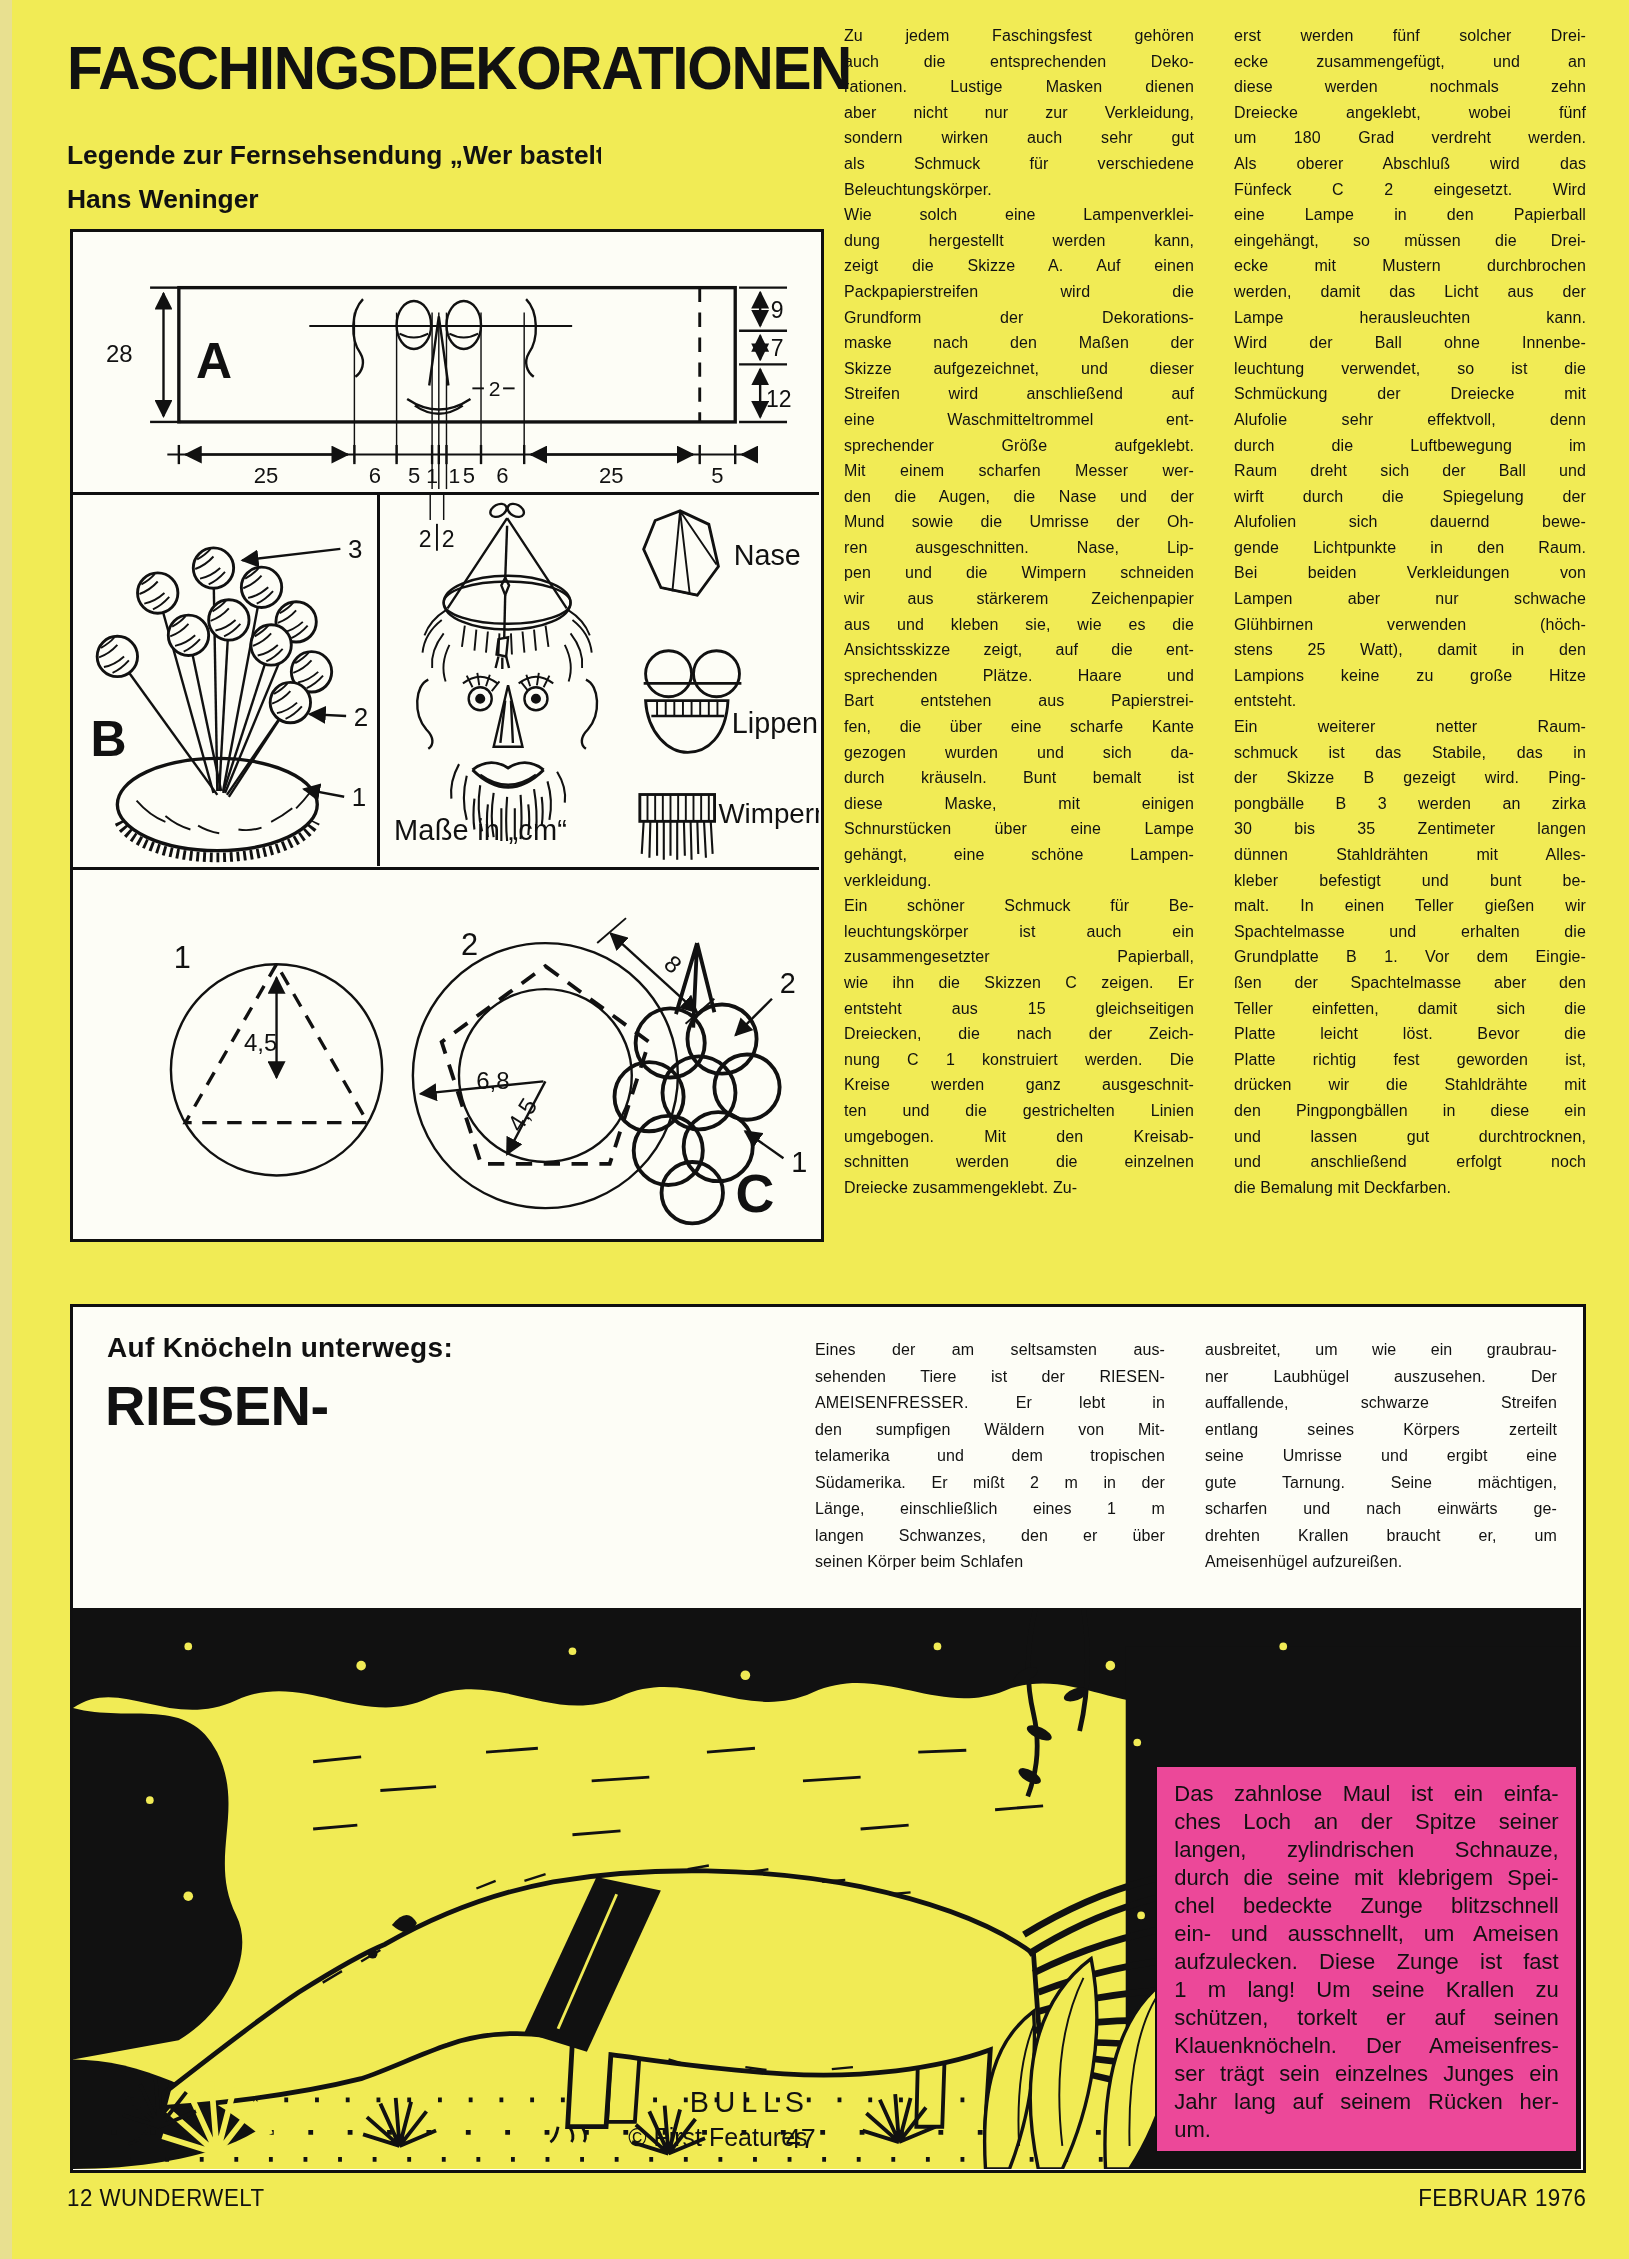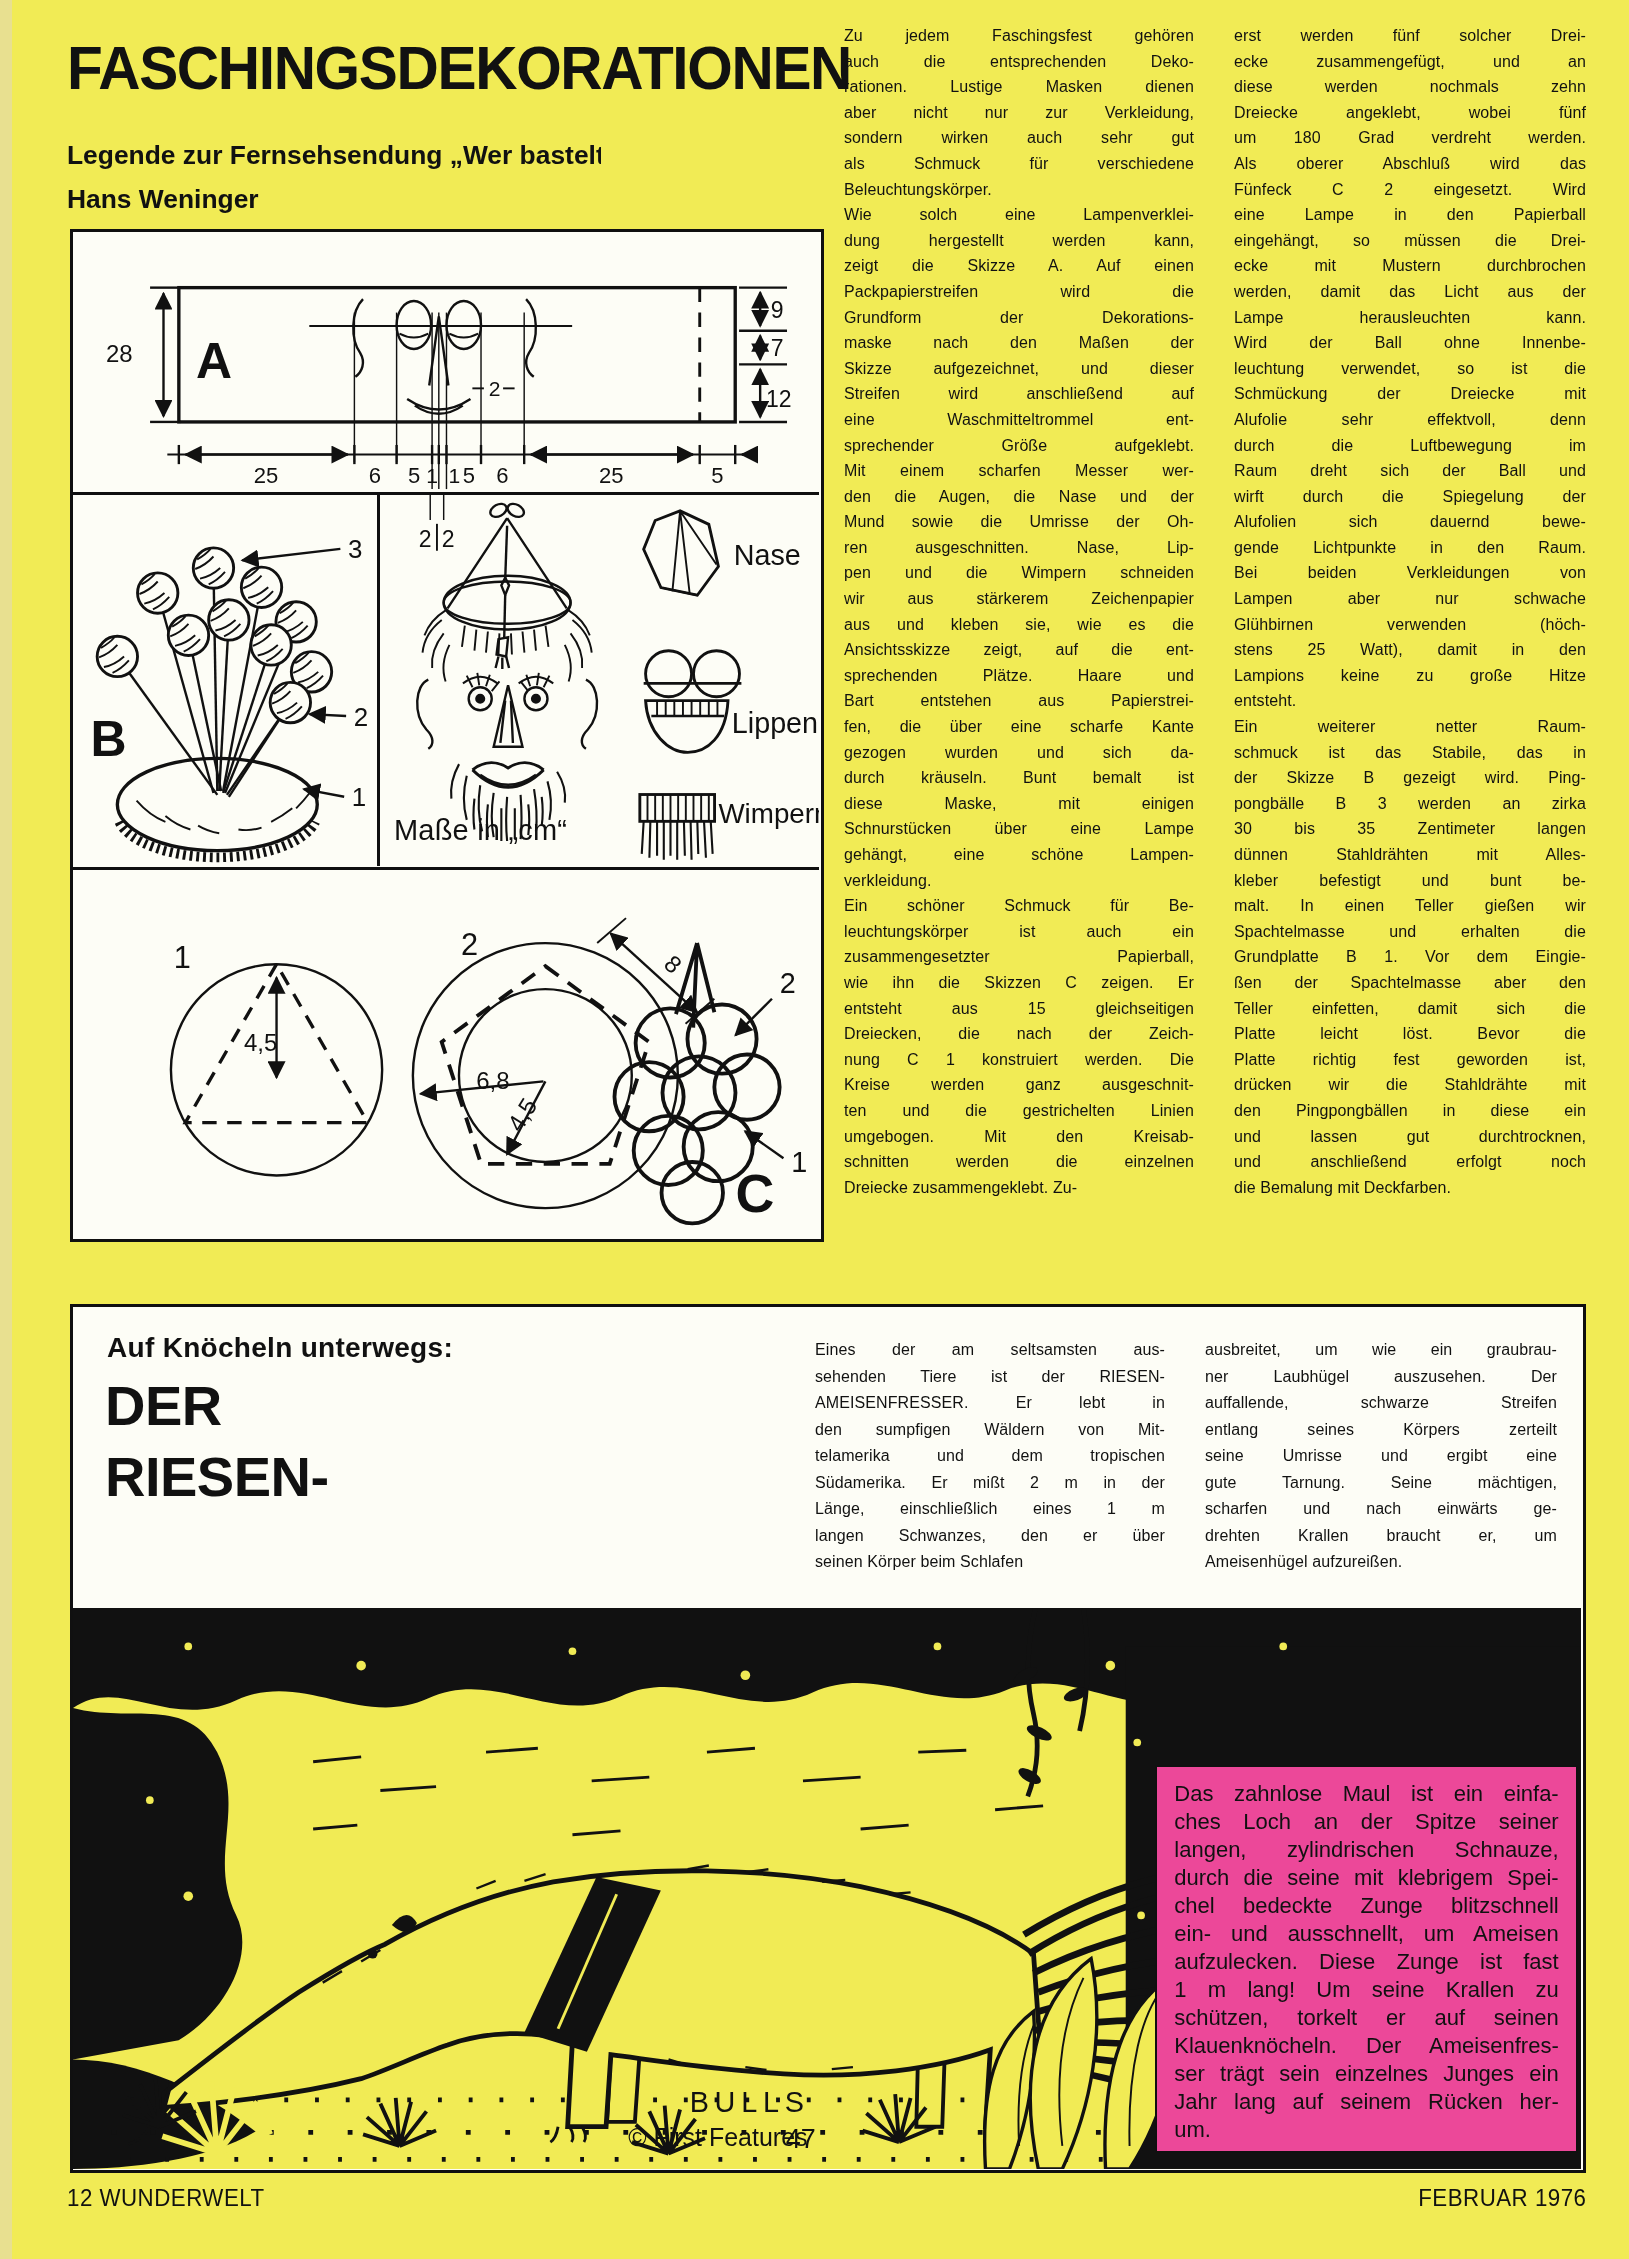--- a/index.html
+++ b/index.html
@@ -418,21 +418,20 @@
         <text x="736" y="128" font-size="30">2</text>
         <text x="748" y="314" font-size="30">1</text>
         <text x="690" y="356" font-size="56" font-weight="bold">C</text>
       </svg>
     </div>
   </div>
 
   <div class="abs whitebox" style="left:58px; top:1304px; width:1516px; height:869px;padding-left:12px;">
     <div class="abs kicker" style="left:34px; top:25px;">Auf Knöcheln unterwegs:</div>
     <div class="abs ant-title" style="left:32px; top:63px;">
-      <div>DER</div>
       <div>RIESEN-</div>
     </div>
     <div class="abs antcol" style="left:742px; top:30px; width:350px;">
         <div class="jline">Eines der am seltsamsten aus-</div>
         <div class="jline">sehenden Tiere ist der RIESEN-</div>
         <div class="jline">AMEISENFRESSER. Er lebt in</div>
         <div class="jline">den sumpfigen Wäldern von Mit-</div>
         <div class="jline">telamerika und dem tropischen</div>
         <div class="jline">Südamerika. Er mißt 2 m in der</div>
         <div class="jline">Länge, einschließlich eines 1 m</div>

